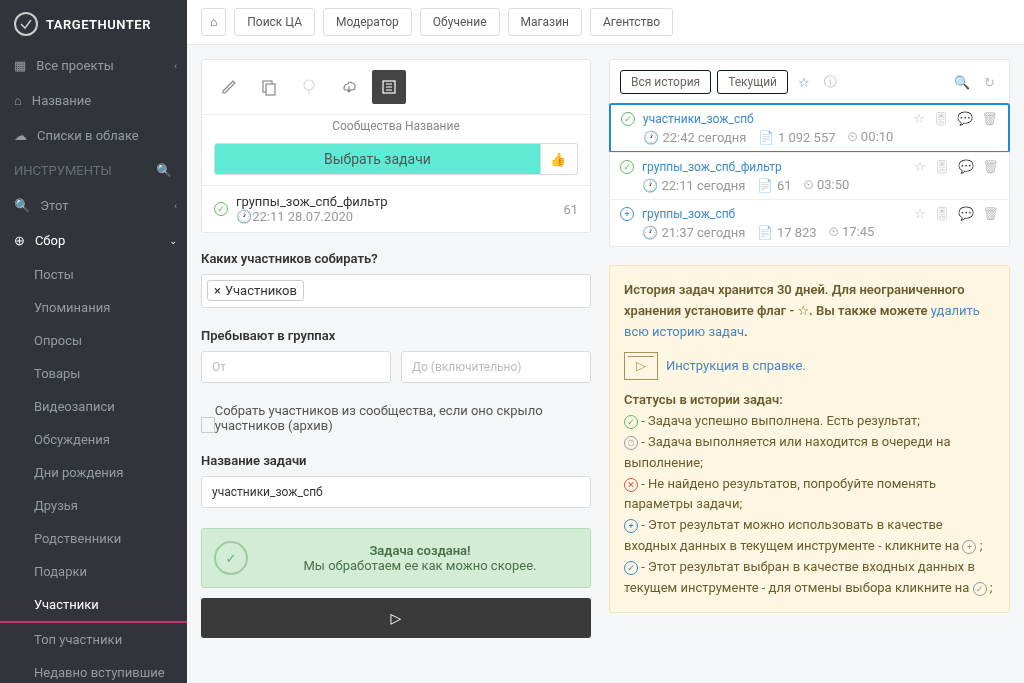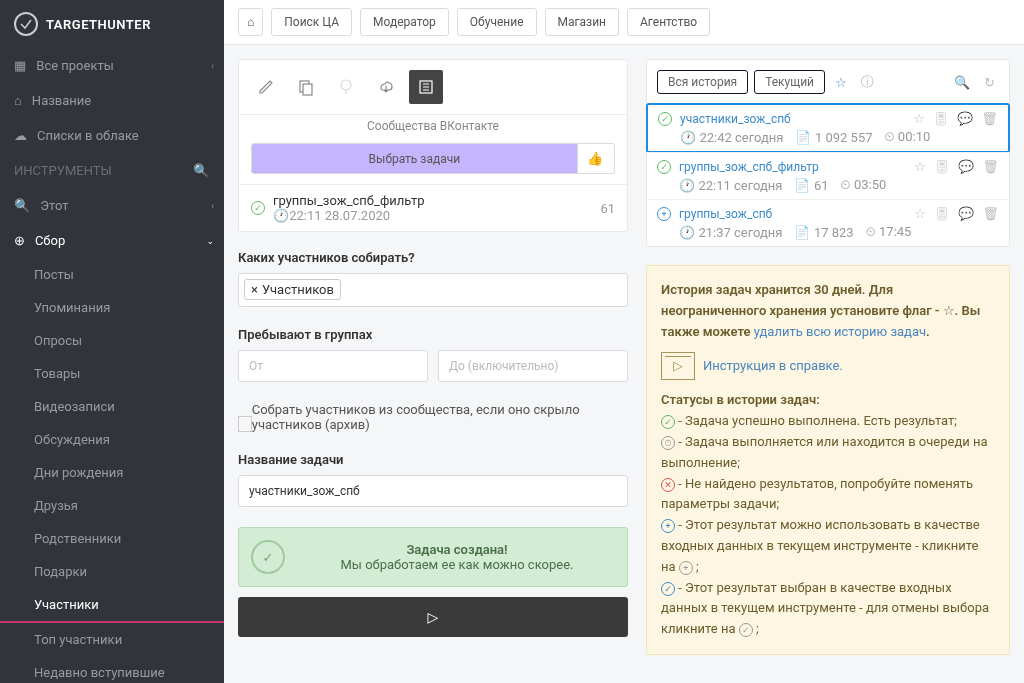--- a/index.html
+++ b/index.html
@@ -1,38 +1,38 @@
 <!DOCTYPE html>
 <html><head>
 <meta charset="utf-8">
 <style>
 *{box-sizing:border-box;margin:0;padding:0;font-family:-apple-system,BlinkMacSystemFont,"Segoe UI",Roboto,sans-serif;font-size:13px}
 body{background:#f5f6f7;color:#333;width:1024px;height:683px;overflow:hidden;display:flex}
-.sidebar{width:224px;background:#31343a;color:#969aa1;flex-shrink:0;display:flex;flex-direction:column}
+.sidebar{width:187px;background:#31343a;color:#969aa1;flex-shrink:0;display:flex;flex-direction:column}
 .logo{display:flex;align-items:center;gap:8px;padding:12px 14px;color:#fff;font-weight:600;font-size:14px;letter-spacing:0.5px}
 .logo-circle{width:24px;height:24px;border-radius:50%;border:2px solid #ccc;display:flex;align-items:center;justify-content:center}
 .side-section{padding:10px 14px;display:flex;align-items:center;gap:10px;cursor:pointer;font-size:13px;position:relative}
 .side-label{display:flex;align-items:center;justify-content:space-between;padding:10px 14px;color:#6a6e76;font-size:11px;text-transform:uppercase}
 .side-item{padding:9px 14px 9px 34px;cursor:pointer;font-size:13px}
 .side-item.active{color:#fff;border-bottom:2px solid #c23768}
 .chev{position:absolute;right:10px;font-size:9px}
 .main{flex:1;background:#f5f6f7;display:flex;flex-direction:column;overflow:hidden}
 .topbar{background:#fff;padding:8px 14px;display:flex;gap:8px;align-items:center;border-bottom:1px solid #e6e7e9}
 .tbtn{padding:6px 12px;border:1px solid #d9dbde;border-radius:3px;background:#fff;color:#555;cursor:pointer;font-size:12px}
 .tbtn.icon-only{padding:6px 8px}
 .content{flex:1;display:flex;gap:18px;padding:14px;overflow:auto}
 .left-col{flex:0 0 390px}
 .right-col{flex:1}
 .panel{background:#fff;border:1px solid #e6e7e9;border-radius:3px;margin-bottom:18px}
 .toolbar{display:flex;gap:6px;padding:10px;border-bottom:1px solid #eee}
 .tool-btn{width:34px;height:34px;border:none;background:transparent;cursor:pointer;display:flex;align-items:center;justify-content:center;color:#888}
 .tool-btn.active{background:#444;color:#fff;border-radius:2px}
 .panel-sub{text-align:center;padding:4px 0 10px;font-size:12px;color:#888}
 .select-task{margin:0 12px 10px;display:flex}
-.select-task-btn{flex:1;border:1px solid #d9dbde;background:#c4b5fd;padding:7px;font-size:12px;color:#555;cursor:pointer;border-radius:3px 0 0 3px;text-align:center}
+.select-task-btn{flex:1;border:1px solid #d9dbde;background:#5eead4;padding:7px;font-size:14px;color:#555;cursor:pointer;border-radius:3px 0 0 3px;text-align:center}
 .select-task-thumb{border:1px solid #d9dbde;border-left:none;background:#fff;padding:7px 10px;cursor:pointer;border-radius:0 3px 3px 0;color:#aaa}
 .task-row{display:flex;align-items:center;padding:8px 12px;gap:8px;font-size:12px;border-top:1px solid #eee}
 .task-row .meta{font-size:10px;color:#999}
 .task-count{margin-left:auto;color:#999}
 .form-group{margin:8px 0 20px}
 .form-label{font-weight:600;font-size:13px;color:#333;margin-bottom:8px;display:block}
 .tag-input{border:1px solid #d9dbde;background:#fff;padding:5px;border-radius:3px;min-height:34px}
 .tag{display:inline-flex;align-items:center;gap:4px;border:1px solid #ccc;border-radius:3px;padding:2px 6px;font-size:12px;background:#fff}
 .two-inputs{display:flex;gap:10px}
 .text-input{border:1px solid #d9dbde;background:#fff;padding:8px 10px;border-radius:3px;font-size:12px;flex:1;color:#333}
@@ -163,21 +163,21 @@
                 <path d="M4 10 Q4 6 8 6 Q9 3 12 5 Q15 5 15 9 Q15 12 12 12 L5 12 Q4 12 4 10 M9 8 L9 14 M7 12 L9 14 L11 12" stroke="#888" fill="none" stroke-width="1.2"></path>
               </svg>
             </button>
           <button class="tool-btn active">
               <svg width="18" height="18" viewBox="0 0 18 18">
                 <rect x="3" y="3" width="12" height="12" stroke="#fff" fill="none" stroke-width="1.2"></rect>
                 <path d="M6 6 H12 M6 9 H12 M6 12 H12" stroke="#fff" stroke-width="1.2"></path>
               </svg>
             </button>
         </div>
-        <div class="panel-sub">Сообщества ВКонтакте</div>
+        <div class="panel-sub">Сообщества Название</div>
         <div class="select-task">
           <button class="select-task-btn">Выбрать задачи</button>
           <button class="select-task-thumb">👍</button>
         </div>
         <div class="task-row">
           <span class="status-icon status-ok">✓</span>
           <div>
             <div>группы_зож_спб_фильтр</div>
             <div class="meta"><span>🕐</span><span>22:11 28.07.2020</span></div>
           </div>

